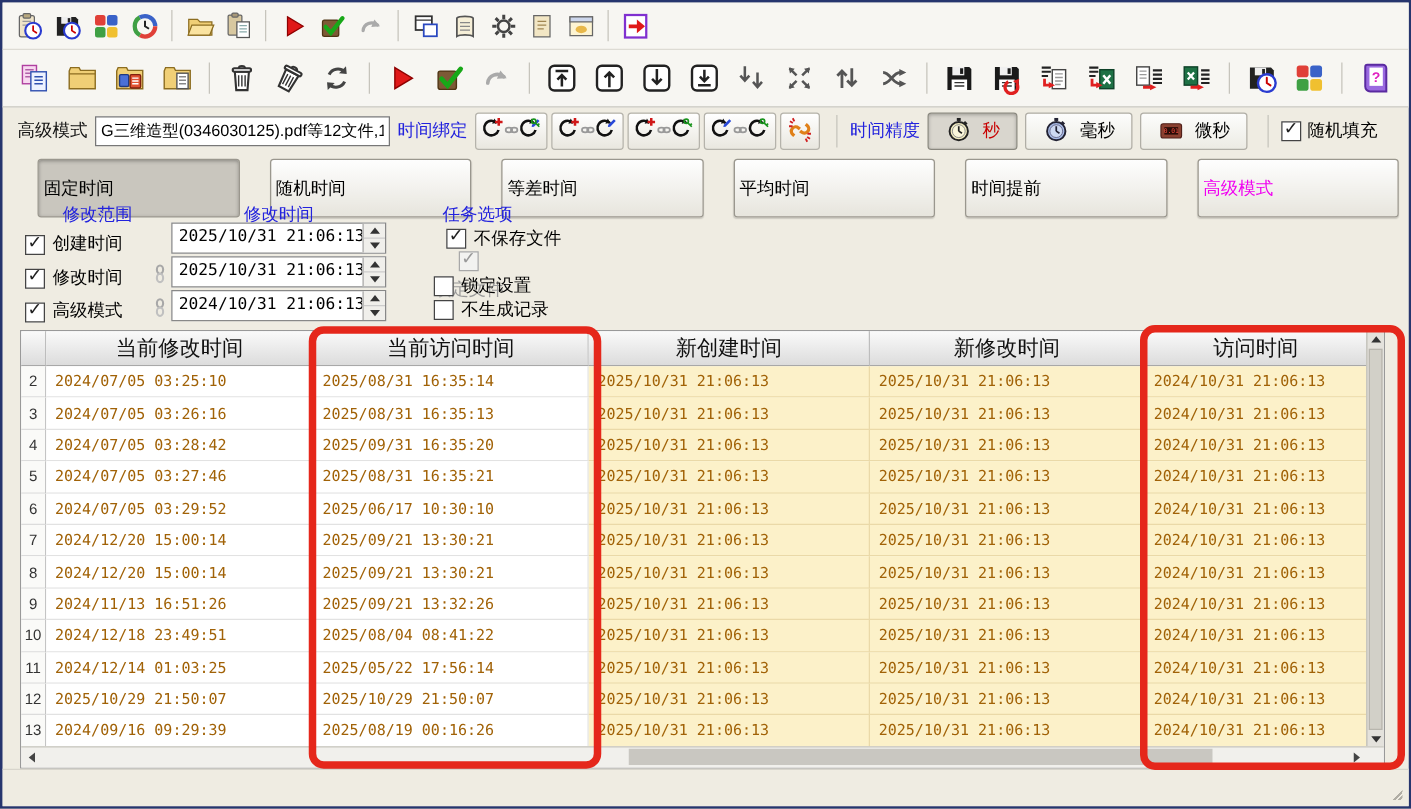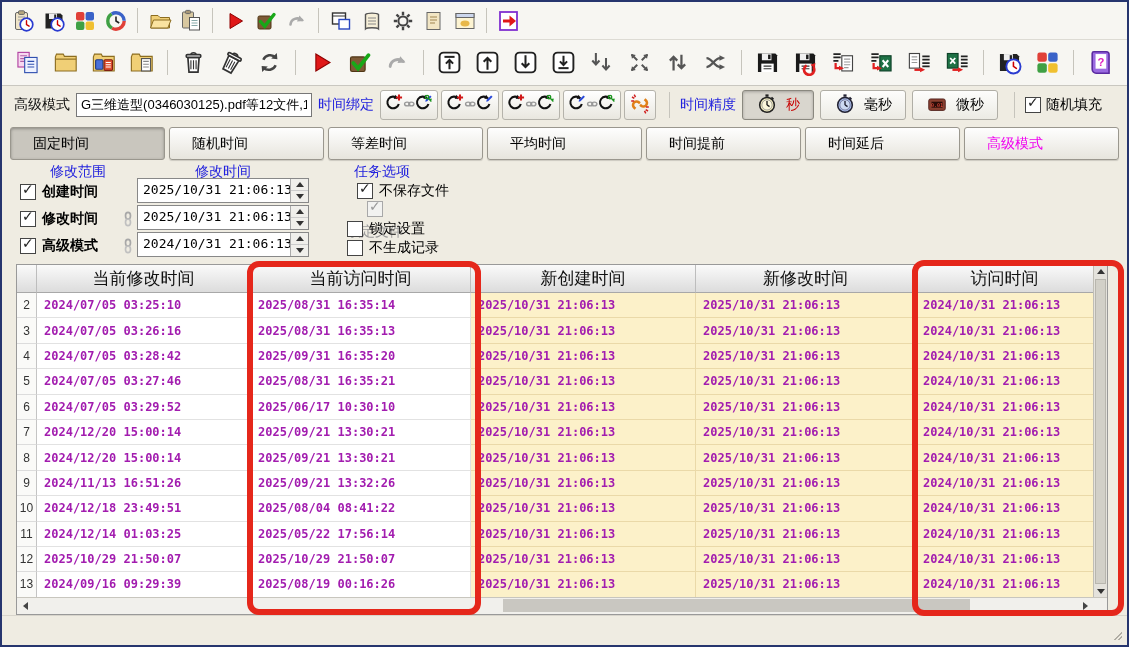--- a/index.html
+++ b/index.html
@@ -32,29 +32,29 @@
   .prec-btn svg{width:22px;height:22px;}
   .prec-btn.active{background:#d9d6ce;border-color:#8a887f;box-shadow:inset 0 1px 3px rgba(0,0,0,.25);}
   .prec-btn.active .plabel{color:#c80000;}
   .cbrow{display:inline-flex;align-items:center;gap:5px;font-size:14px;}
   .cb{width:14px;height:14px;border:1px solid #444;background:#fff;display:inline-block;position:relative;flex:none;}
   .cb.checked::after{content:"\2713";position:absolute;left:1px;top:-4px;font-size:14px;font-weight:bold;color:#222;}
   .cb.dis{border-color:#a8a8a8;background:#f2f2f0;}
   .cb.dis::after{color:#999;}
   
   .tabs{display:flex;gap:4px;padding:3px 8px 0 8px;height:36px;box-sizing:border-box;}
-  .tab{flex:1;height:33px;border:1px solid #9a978e;border-radius:3px;font-size:14px;
+  .tab{flex:1;height:47px;border:1px solid #9a978e;border-radius:3px;font-size:14px;
     background:linear-gradient(#fefefe,#e7e5dd);display:flex;align-items:center;justify-content:flex-start;
-    padding-left:22px;box-shadow:0 1px 1px rgba(0,0,0,.15);}
+    padding-left:4px;box-shadow:0 1px 1px rgba(0,0,0,.15);margin-left:20px;}
   .tab.active{background:#c9c6be;box-shadow:inset 0 1px 3px rgba(0,0,0,.3);}
   .tab.hl{color:#f000f0;}
   
   .panel{position:relative;height:102px;font-size:14px;}
   .phead{position:absolute;top:3px;color:#2222dd;font-size:14px;}
-  .srow{position:absolute;display:flex;align-items:center;gap:6px;height:24px;font-weight:bold;}
+  .srow{position:absolute;display:flex;align-items:flex-end;gap:6px;height:24px;}
   .linkico{position:absolute;}
   .dtspin{position:absolute;left:135px;width:172px;height:25px;border:1px solid #888;background:#fff;
     display:flex;box-sizing:border-box;}
   .dttext{flex:1;font-size:13px;padding:3px 0 0 5px;font-family:"DejaVu Sans Mono",monospace;white-space:nowrap;overflow:hidden;}
   .spincol{width:17px;border-left:1px solid #aaa;display:flex;flex-direction:column;background:#f0efeb;}
   .spinbtn{flex:1;display:flex;align-items:center;justify-content:center;border-bottom:1px solid #ccc;}
   .spinbtn:last-child{border-bottom:none;}
   .tri-up{width:0;height:0;border-left:4px solid transparent;border-right:4px solid transparent;border-bottom:5px solid #333;}
   .tri-dn{width:0;height:0;border-left:4px solid transparent;border-right:4px solid transparent;border-top:5px solid #333;}
   .orow{position:absolute;display:flex;align-items:center;gap:6px;height:18px;font-size:14px;}
@@ -64,21 +64,21 @@
     border:1px solid #999;box-sizing:border-box;}
   .tgrid{position:absolute;left:0;top:0;right:13px;bottom:16px;display:grid;
     grid-template-columns:20px 214px 220px 225px 220px 1fr;
     grid-template-rows:28px repeat(12,25.4px);}
   .th{background:linear-gradient(#fafafa,#dcdcdc);border-right:1px solid #bdbdbd;border-bottom:1px solid #a8a8a8;
     font-size:17px;display:flex;align-items:center;justify-content:center;color:#111;}
   .rn{background:#fafaf8;border-right:1px solid #c4c4c4;border-bottom:1px solid #dcdcdc;
     font-size:12px;display:flex;align-items:center;justify-content:center;color:#333;}
   .td{font-family:"DejaVu Sans Mono",monospace;font-size:12px;display:flex;align-items:center;
     padding-left:7px;border-right:1px solid #e2e2e2;border-bottom:1px solid #e2e2e2;background:#fff;
-    white-space:nowrap;overflow:hidden;color:#a21caf;font-weight:bold;}
+    white-space:nowrap;overflow:hidden;color:#a16207;}
   .td.yel{background:#fcf1c9;border-right:1px solid #ead9a8;border-bottom:1px solid #ead9a8;}
   .vscroll{position:absolute;top:0;right:0;width:13px;bottom:16px;background:#e4e2dc;border-left:1px solid #c0beb6;}
   .vthumb{position:absolute;left:1px;right:1px;top:14px;bottom:14px;background:#d2d0c8;border:1px solid #b8b6ae;}
   .varr{position:absolute;left:0;width:13px;height:13px;display:flex;align-items:center;justify-content:center;}
   .hscroll{position:absolute;left:0;right:0;bottom:0;height:16px;background:#f1f0ec;border-top:1px solid #c8c6be;}
   .hthumb{position:absolute;top:1px;height:13px;left:486px;width:467px;background:#c9c7c1;}
   .harr{position:absolute;top:0;width:16px;height:15px;display:flex;align-items:center;justify-content:center;}
   .tri-l{width:0;height:0;border-top:4px solid transparent;border-bottom:4px solid transparent;border-right:5px solid #444;}
   .tri-r{width:0;height:0;border-top:4px solid transparent;border-bottom:4px solid transparent;border-left:5px solid #444;}
   
@@ -521,21 +521,20 @@
       <span>随机填充</span>
     </label>
   </div>
 
   <div id="tabs" class="tabs">
       <button class="tab active">固定时间</button>
       <button class="tab">随机时间</button>
       <button class="tab">等差时间</button>
       <button class="tab">平均时间</button>
       <button class="tab">时间提前</button>
-      <button class="tab">时间延后</button>
       <button class="tab hl">高级模式</button>
     </div>
 
   <div class="panel">
     <div class="phead" style="left:48px;">修改范围</div>
     <div class="phead" style="left:193px;">修改时间</div>
     <div class="phead" style="left:352px;">任务选项</div>
     <div id="scoperows">
         <div class="srow" style="left: 12px; top: 20px;">
           <span class="cicon"><svg viewBox="0 0 24 24" xmlns="http://www.w3.org/2000/svg">

